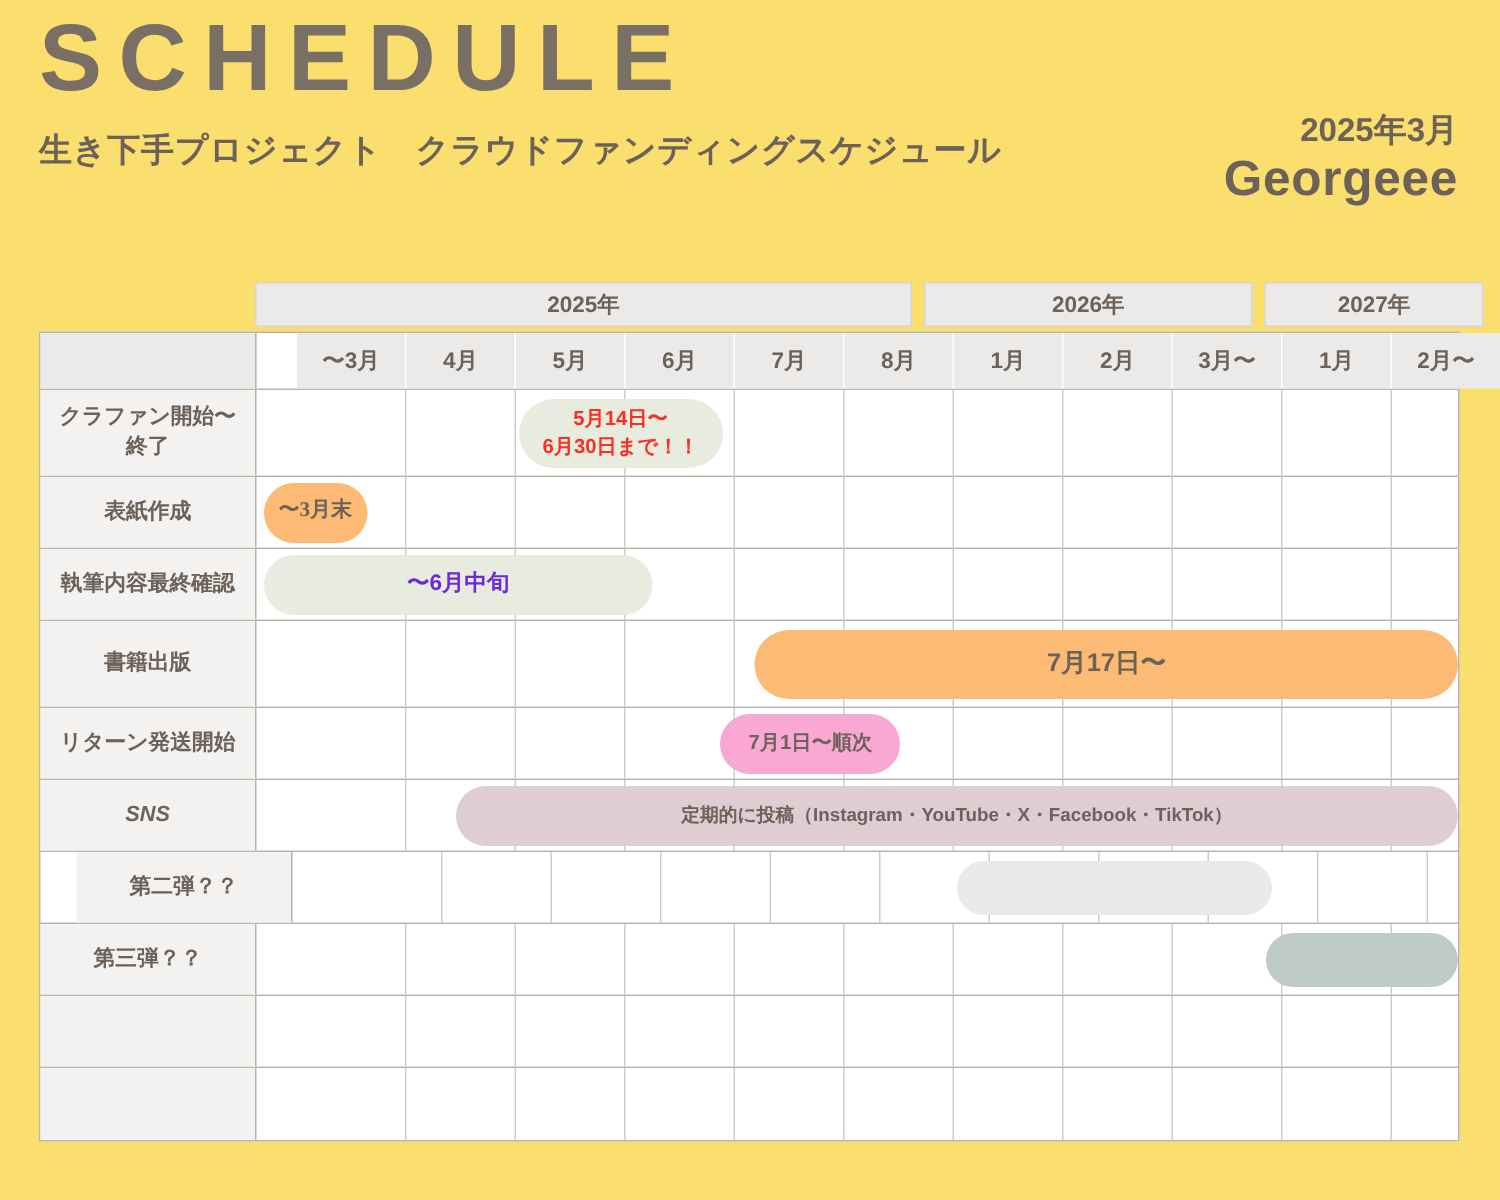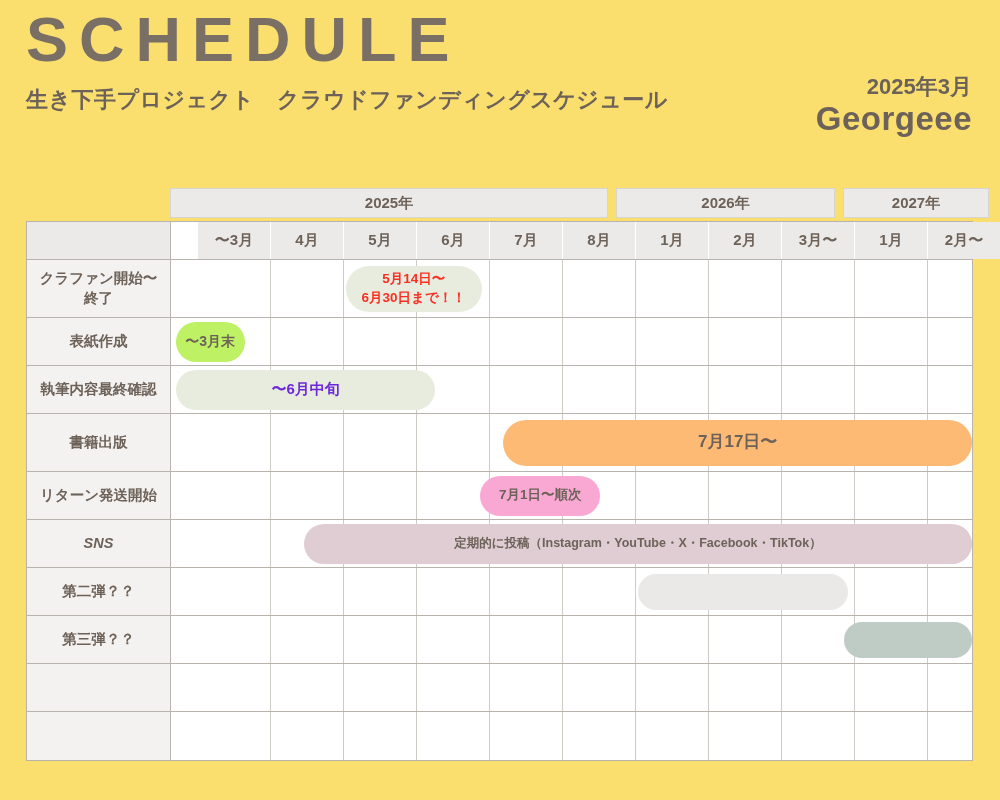--- a/index.html
+++ b/index.html
@@ -182,21 +182,21 @@
     text-align: center;
     font-size: 13px;
     font-weight: bold;
     line-height: 1.35;
     pointer-events: auto;
     white-space: pre-line;
     padding: 0 6px;
   }
 
   .bar-cf      { background: #e7ecdf; color: #fa2f22; font-size: 13.5px; }
-  .bar-cover   { background: #bef264; color: #6d6259; font-size: 14px; }
+  .bar-cover   { background: #fdba74; color: #6d6259; font-size: 14px; }
   .bar-final   { background: #e7ecdf; color: #6d28d9; font-size: 15px; }
   .bar-publish { background: #fdba74; color: #6d6259; font-size: 17px; }
   .bar-return  { background: #f9a8d4; color: #6d6259; font-size: 13.5px; }
   .bar-sns     { background: #e0cdd4; color: #6d6259; font-size: 12.5px; }
   .bar-s2      { background: #eae9e8; color: #6d6259; }
   .bar-s3      { background: #bfcbc5; color: #6d6259; }
 </style>
 </head>
 <body>
 
@@ -252,21 +252,21 @@
           <div class="cell" style="width: 73px;"></div>
           <div class="cell" style="width: 73px;"></div>
           <div class="cell" style="width: 73px;"></div>
           <div class="cell" style="width: 73px;"></div>
         </div>
         <div class="bars">
           <div class="bar bar-cf" style="left: 21.8%; width: 17%; height: 46px;">5月14日〜
 6月30日まで！！</div>
         </div>
       </div>
-      <div class="row" style="height: 48px;">
+      <div class="row" style="height: 48px; font-family: Liberation Serif, serif;">
         <div class="row-label" style="white-space: pre-line;">表紙作成</div>
         <div class="cells">
           <div class="cell" style="width: 73px;"></div>
           <div class="cell" style="width: 73px;"></div>
           <div class="cell" style="width: 73px;"></div>
           <div class="cell" style="width: 73px;"></div>
           <div class="cell" style="width: 73px;"></div>
           <div class="cell" style="width: 73px;"></div>
           <div class="cell" style="width: 73px;"></div>
           <div class="cell" style="width: 73px;"></div>
@@ -347,21 +347,21 @@
           <div class="cell" style="width: 73px;"></div>
           <div class="cell" style="width: 73px;"></div>
           <div class="cell" style="width: 73px;"></div>
           <div class="cell" style="width: 73px;"></div>
           <div class="cell" style="width: 73px;"></div>
         </div>
         <div class="bars">
           <div class="bar bar-sns" style="left: 16.6%; width: 83.4%; height: 40px;">定期的に投稿（Instagram・YouTube・X・Facebook・TikTok）</div>
         </div>
       </div>
-      <div class="row" style="height: 48px;">
+      <div class="row" style="height: 48px; padding-left: 24px;">
         <div class="row-label" style="white-space: pre-line;">第二弾？？</div>
         <div class="cells">
           <div class="cell" style="width: 73px;"></div>
           <div class="cell" style="width: 73px;"></div>
           <div class="cell" style="width: 73px;"></div>
           <div class="cell" style="width: 73px;"></div>
           <div class="cell" style="width: 73px;"></div>
           <div class="cell" style="width: 73px;"></div>
           <div class="cell" style="width: 73px;"></div>
           <div class="cell" style="width: 73px;"></div>

